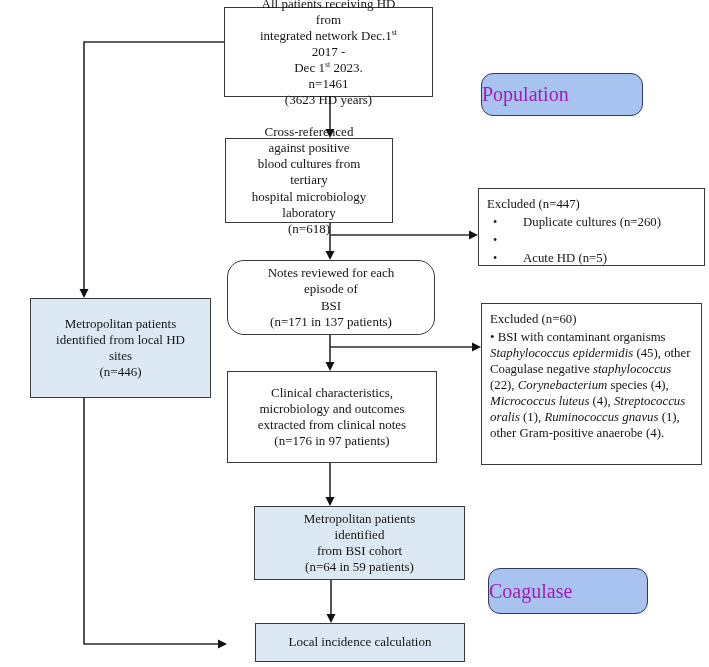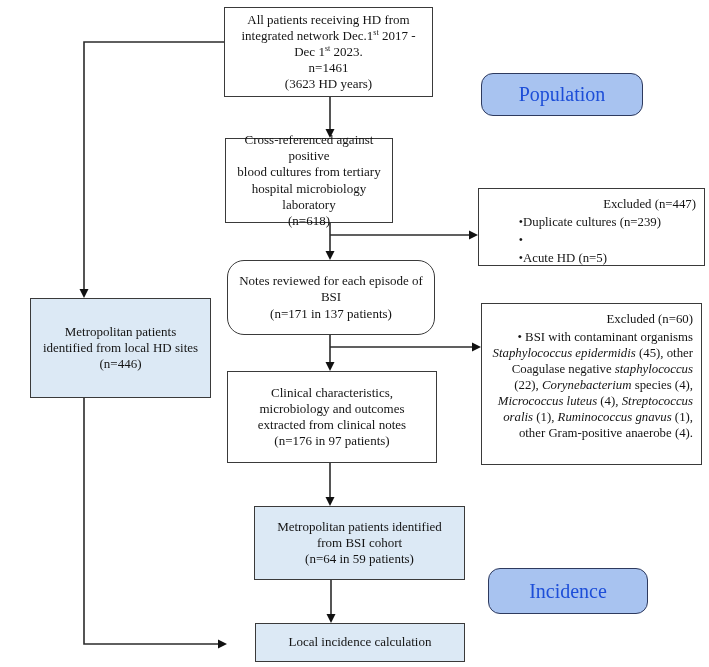--- a/index.html
+++ b/index.html
@@ -3,31 +3,31 @@
 <meta charset="utf-8">
 <style>
   html,body{margin:0;padding:0;background:#ffffff;}
   #stage{
     position:relative;width:709px;height:667px;background:#ffffff;
     font-family:"Liberation Serif","DejaVu Serif",serif;color:#141414;overflow:hidden;
   }
   .box{
     position:absolute;box-sizing:border-box;border:1.6px solid #3a3a3a;background:#ffffff;
     display:flex;align-items:center;justify-content:center;text-align:center;
-    white-space:pre-line;font-size:13px;line-height:1.24;padding:2px 8px;
+    white-space:pre-line;font-size:13px;line-height:1.24;padding:2px 24px;
   }
   .light{background:#dce9f5;border-color:#3a3a3a;margin-left:28px;}
   .pill{
     position:absolute;box-sizing:border-box;border:1.6px solid #2e3a5e;background:#a8c3f0;
-    border-radius:12px;display:flex;align-items:center;justify-content:center;
-    font-size:20px;color:#1d4ed8;
+    border-radius:12px;display:flex;align-items:center;justify-content:flex-start;
+    font-size:20px;color:#a21caf;
   }
   .exc{
     position:absolute;box-sizing:border-box;border:1.6px solid #3a3a3a;background:#ffffff;
-    text-align:right;font-size:12.8px;line-height:16px;padding:7px 8px 0 8px;overflow:hidden;
+    text-align:left;font-size:12.8px;line-height:16px;padding:7px 8px 0 8px;overflow:hidden;
   }
   .exc .title{margin:0 0 2px 0;}
   .bullet-row{display:flex;margin:2px 0 2px 6px;}
   .bullet-glyph{width:30px;flex:0 0 30px;font-size:12px;}
   .rich{white-space:pre-line;}
   .sup{font-size:0.62em;vertical-align:super;line-height:0;}
   svg{position:absolute;left:0;top:0;pointer-events:none;}
 </style>
 </head>
 <body>
@@ -116,21 +116,21 @@
   <div class="box light" style="left:2px;top:298px;width:181px;height:100px;">
     <div>Metropolitan patients
 identified from local HD sites
 (n=446)</div>
   </div>
 
   <div class="exc" style="left:478px;top:188px;width:227px;height:78px;">
     <div class="title">Excluded (n=447)</div>
     <div class="bullet-row">
       <span class="bullet-glyph">•</span>
-      <span>Duplicate cultures (n=239)</span>
+      <span>Duplicate cultures (n=260)</span>
     </div>
     <div class="bullet-row">
       <span class="bullet-glyph">•</span>
     </div>
     <div class="bullet-row">
       <span class="bullet-glyph">•</span>
       <span>Acute HD (n=5)</span>
     </div>
   </div>
 
@@ -138,16 +138,16 @@
     <div class="title">Excluded (n=60)</div>
     <div class="rich"><span>•      BSI with contaminant organisms
 </span><span style="font-style: italic;">Staphylococcus epidermidis</span><span> (45), other Coagulase negative </span><span style="font-style: italic;">staphylococcus</span><span> (22), </span><span style="font-style: italic;">Corynebacterium</span><span> species (4), </span><span style="font-style: italic;">Micrococcus luteus</span><span> (4), </span><span style="font-style: italic;">Streptococcus oralis</span><span> (1), </span><span style="font-style: italic;">Ruminococcus gnavus</span><span> (1), other Gram-positive anaerobe (4).</span></div>
   </div>
 
   <div class="pill" style="left:481px;top:73px;width:162px;height:43px;">
     <span>Population</span>
   </div>
 
   <div class="pill" style="left:488px;top:568px;width:160px;height:46px;">
-    <span>Incidence</span>
+    <span>Coagulase</span>
   </div>
 
 </div>
 
 </body></html>

